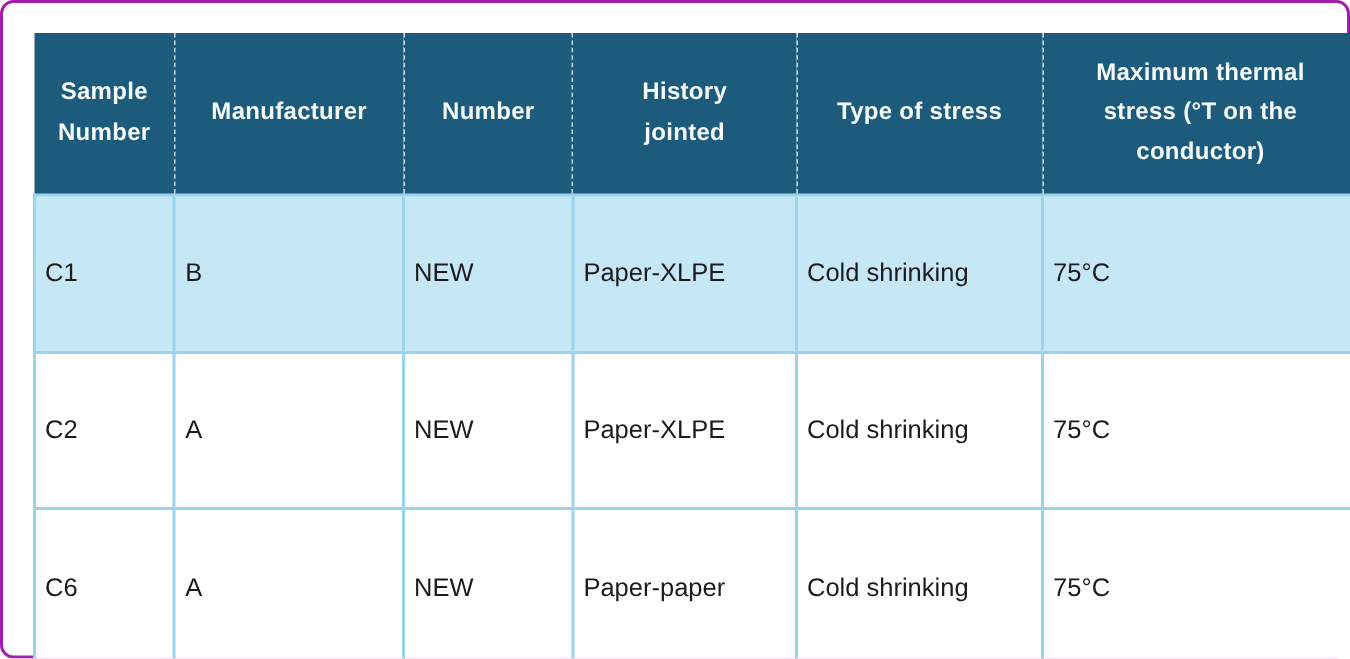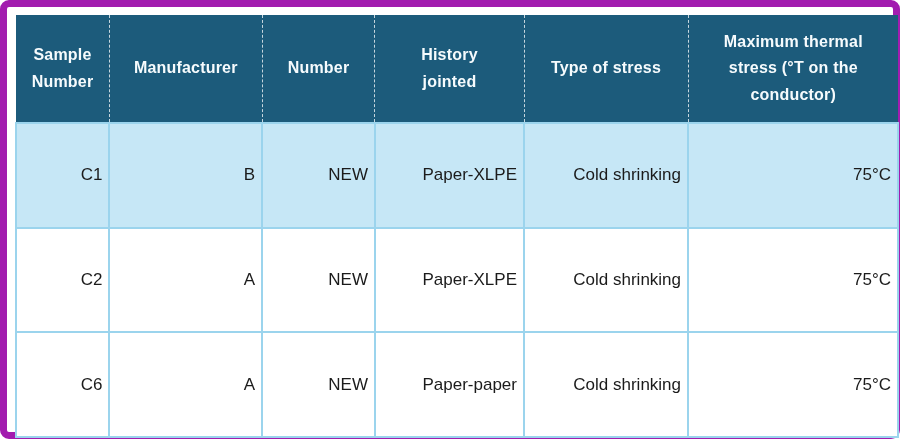--- a/index.html
+++ b/index.html
@@ -5,22 +5,22 @@
   html, body {
     margin: 0;
     padding: 0;
     background: #ffffff;
     font-family: "Liberation Sans", sans-serif;
   }
   .frame {
     box-sizing: border-box;
     width: 900px;
     height: 439px;
-    padding: 8px;
-    border: 7px solid #a21caf;
+    padding: 20px;
+    border: 2px solid #a21caf;
     border-radius: 9px;
     background: #ffffff;
   }
   table.samples {
     width: 884px;
     height: 423px;
     border-collapse: collapse;
     table-layout: fixed;
   }
   table.samples th {
@@ -37,21 +37,21 @@
     border-right: 1.5px dashed rgba(255,255,255,0.75);
     padding: 2px 6px;
   }
   table.samples th:last-child {
     border-right: none;
   }
   table.samples td {
     background: #ffffff;
     color: #1b1b1b;
     font-size: 17px;
-    text-align: right;
+    text-align: left;
     vertical-align: middle;
     height: 51px;
     border: 2px solid #9bd4ed;
     padding: 2px 6px;
   }
   table.samples tr.alt td {
     background: #c6e7f6;
   }
 </style>
 </head>

